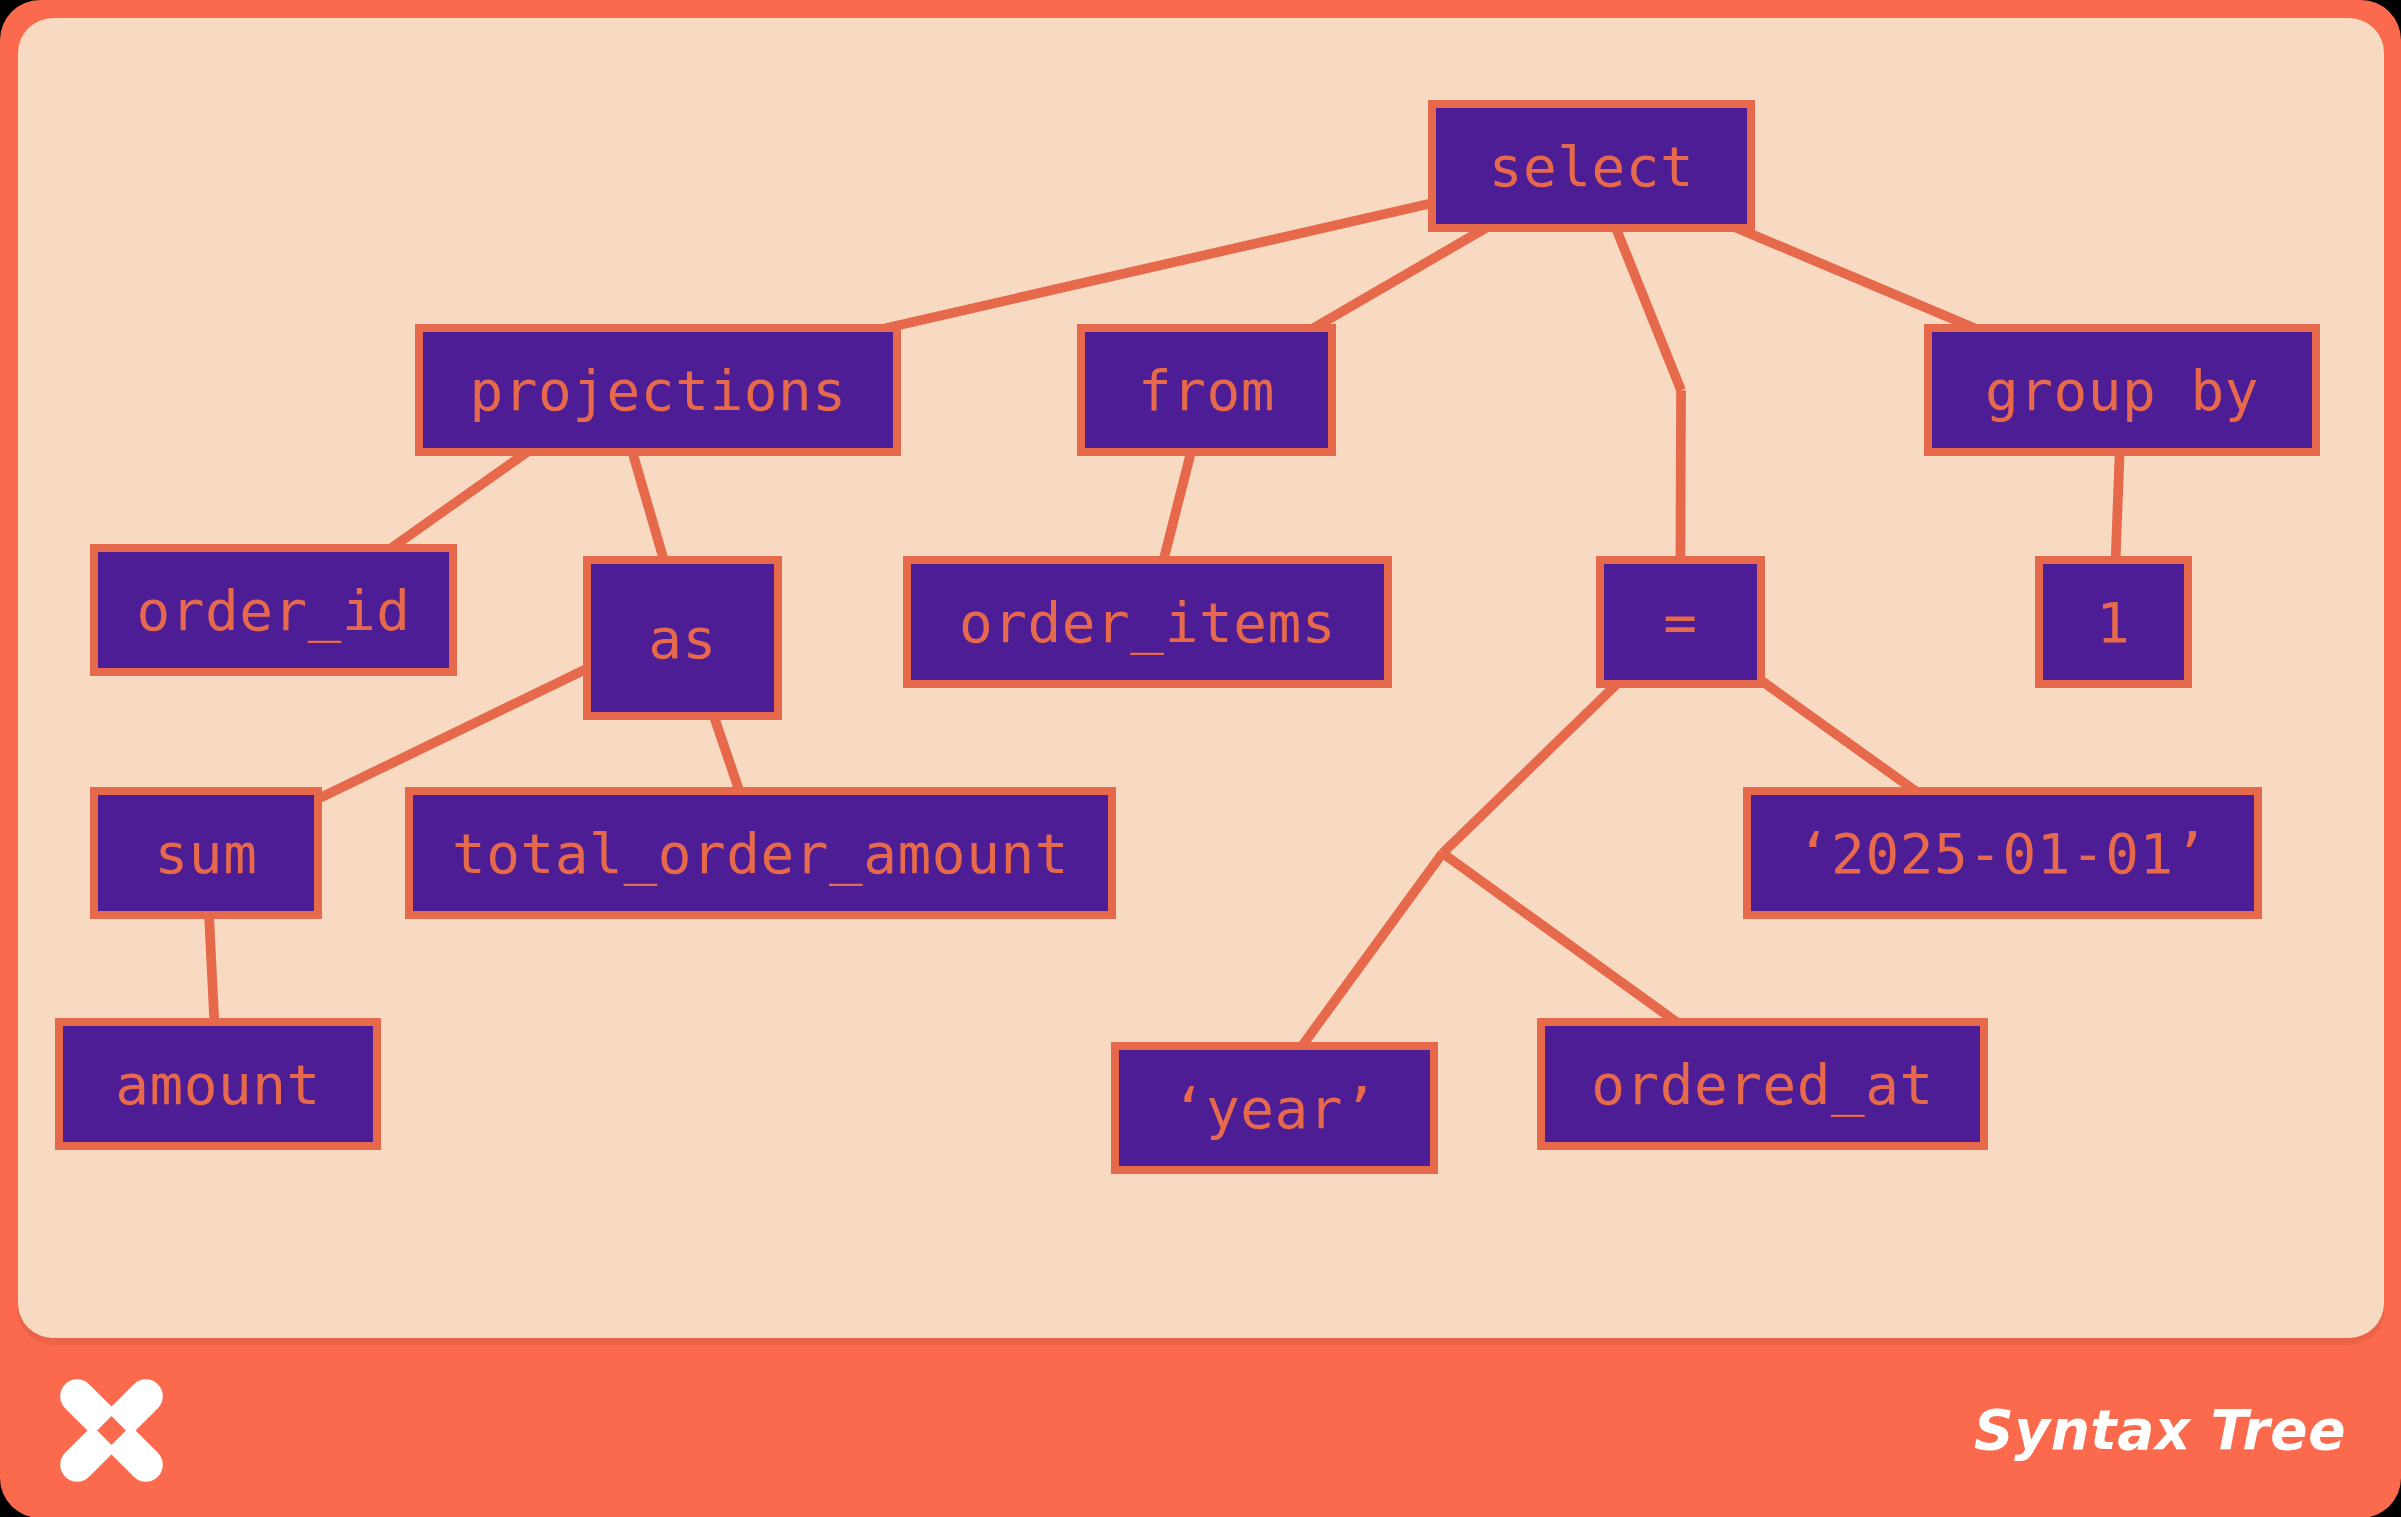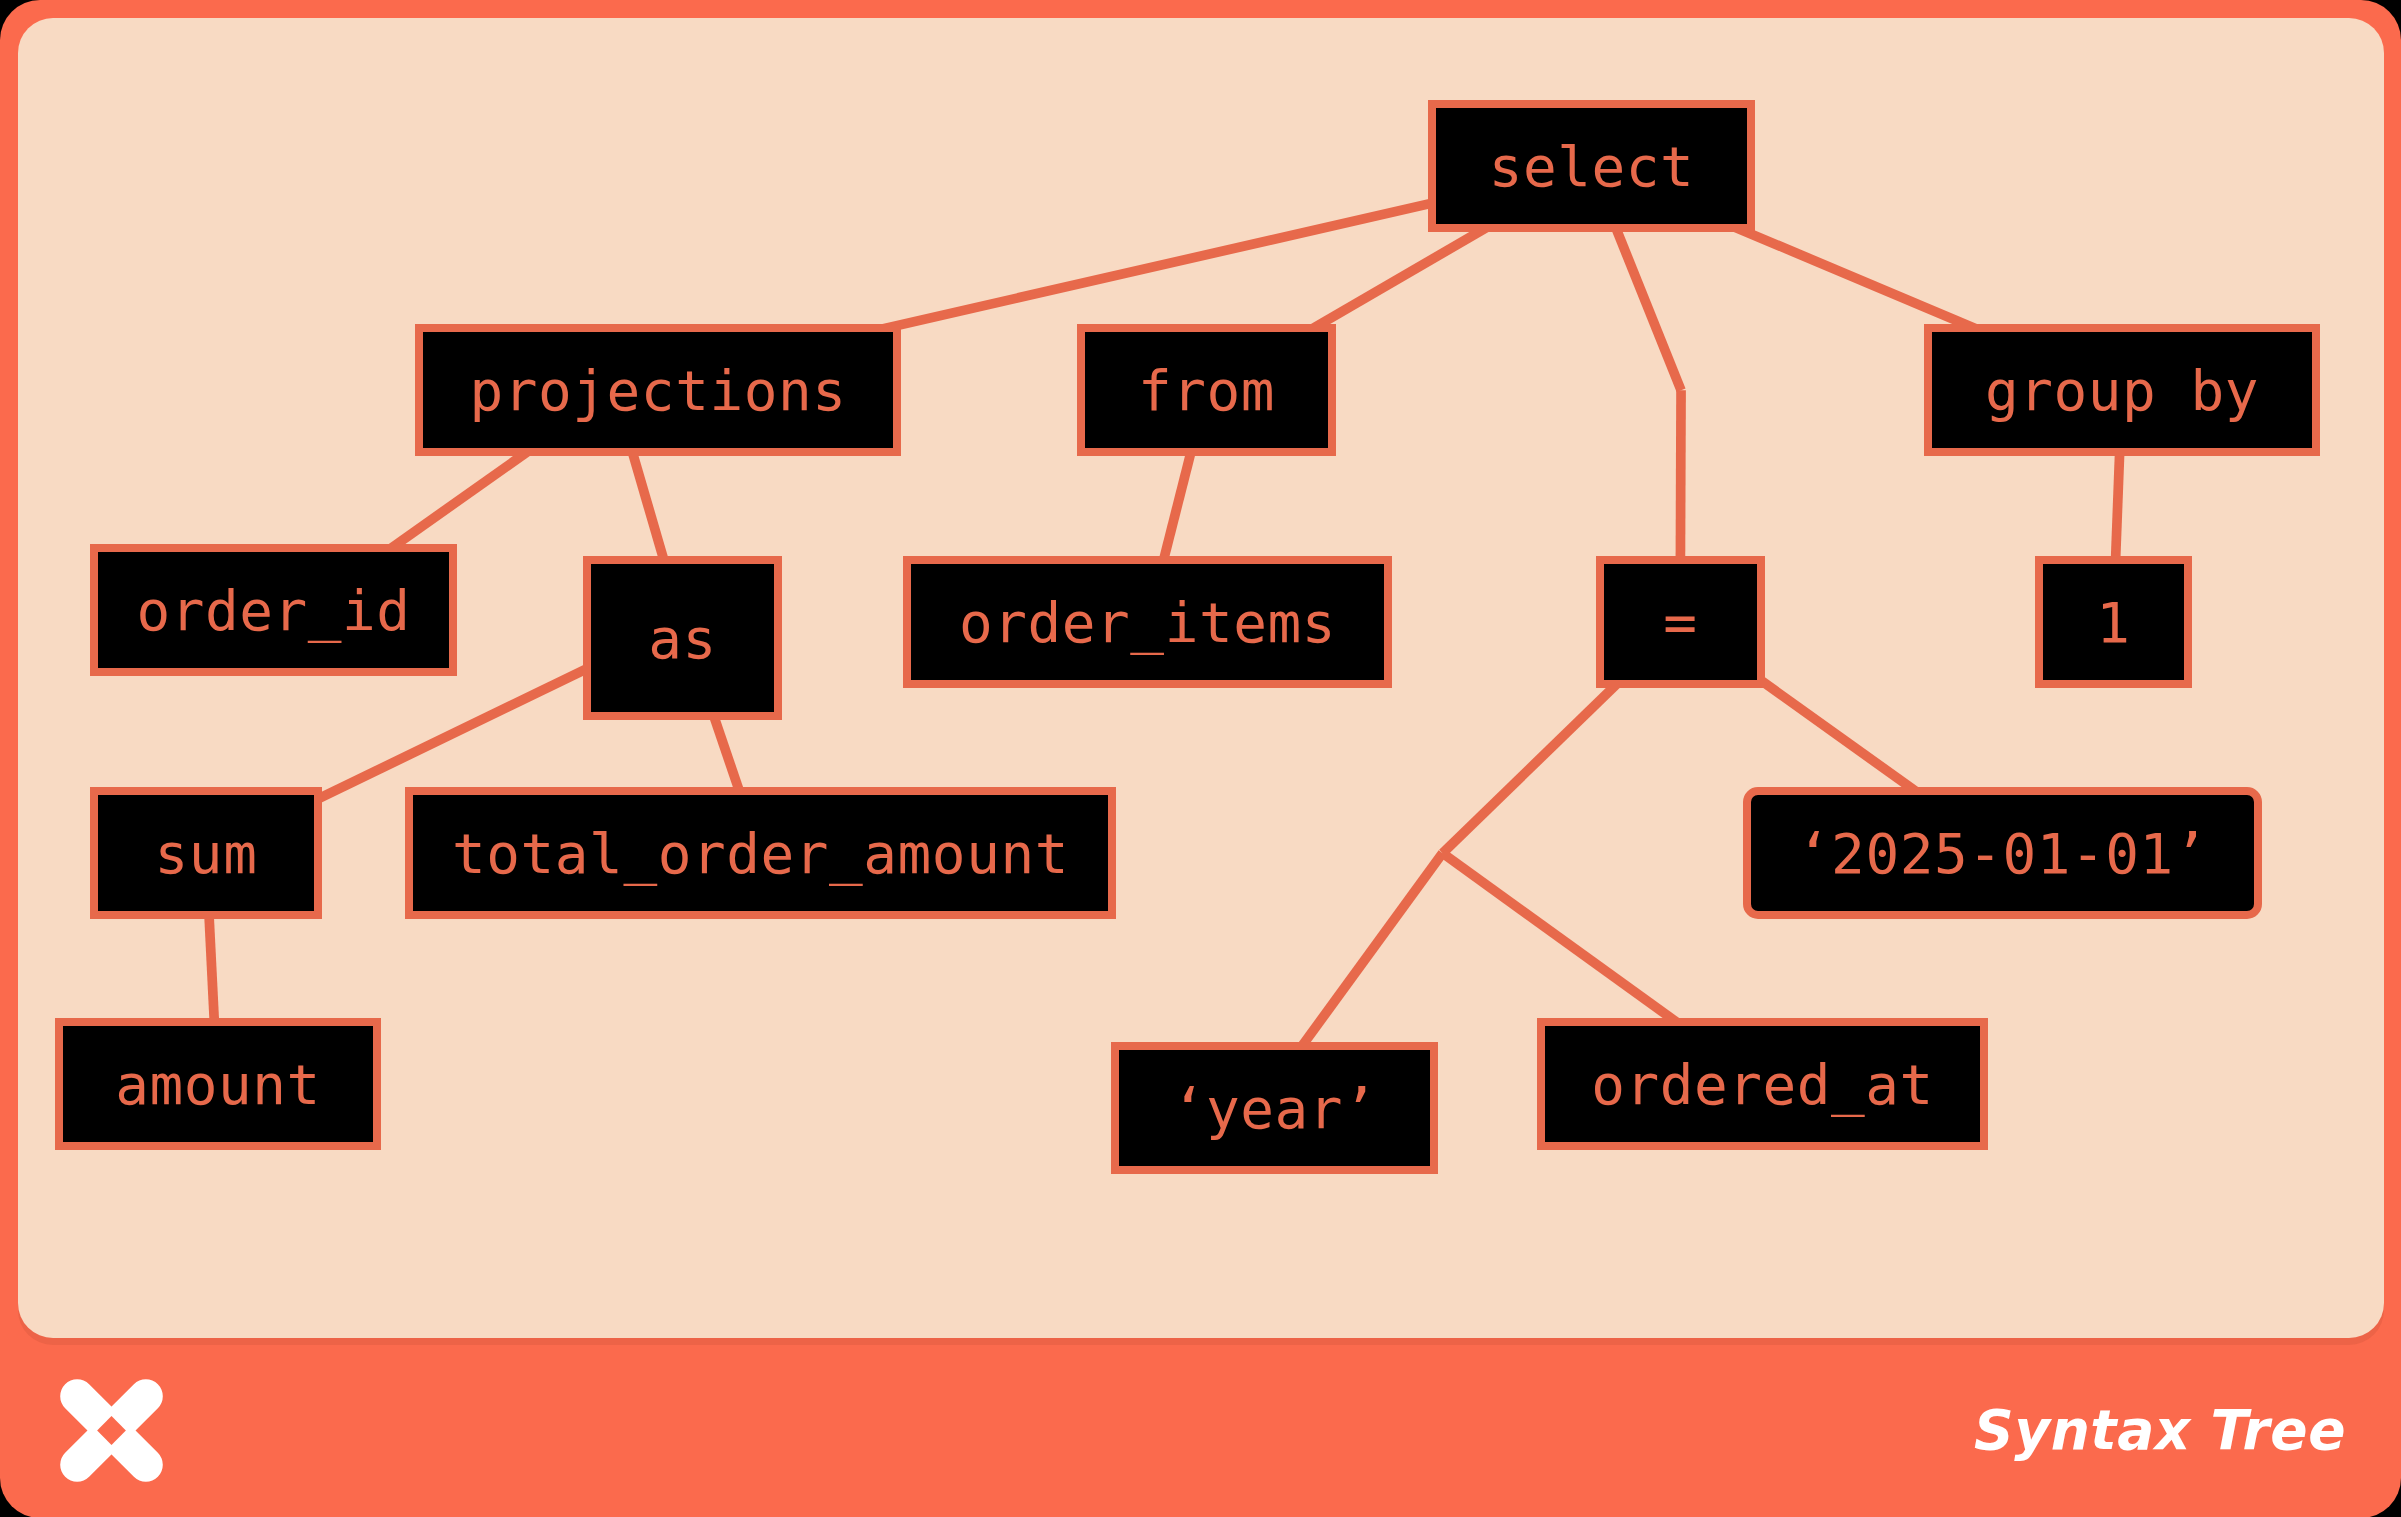--- a/index.html
+++ b/index.html
@@ -40,21 +40,21 @@
   #nodes-layer {
     position: absolute;
     left: 0;
     top: 0;
     width: 2401px;
     height: 1518px;
   }
   .node {
     position: absolute;
     box-sizing: border-box;
-    background: #000000;
+    background: #4c1d95;
     border: 8.8px solid #E7694B;
     color: #E7694B;
     font-size: 56px;
     display: flex;
     align-items: center;
     justify-content: center;
     white-space: nowrap;
     letter-spacing: 0.01em;
   }
   .footer {
@@ -114,21 +114,21 @@
       <div class="node" style="left: 371px; top: 324px; width: 486px; height: 132px; margin-left: 44px;">projections</div>
       <div class="node" style="left: 1077px; top: 324px; width: 259px; height: 132px;">from</div>
       <div class="node" style="left: 1924px; top: 324px; width: 396px; height: 132px;">group by</div>
       <div class="node" style="left: 90px; top: 544px; width: 367px; height: 132px;">order_id</div>
       <div class="node" style="left: 583px; top: 556px; width: 199px; height: 164px;">as</div>
       <div class="node" style="left: 903px; top: 556px; width: 489px; height: 132px;">order_items</div>
       <div class="node" style="left: 1596px; top: 556px; width: 169px; height: 132px;">=</div>
       <div class="node" style="left: 2035px; top: 556px; width: 157px; height: 132px;">1</div>
       <div class="node" style="left: 90px; top: 787px; width: 232px; height: 132px;">sum</div>
       <div class="node" style="left: 405px; top: 787px; width: 711px; height: 132px;">total_order_amount</div>
-      <div class="node" style="left: 1743px; top: 787px; width: 519px; height: 132px; border-radius: 15px;">‘2025-01-01’</div>
+      <div class="node" style="left: 1743px; top: 787px; width: 519px; height: 132px;">‘2025-01-01’</div>
       <div class="node" style="left: 55px; top: 1018px; width: 326px; height: 132px;">amount</div>
       <div class="node" style="left: 1111px; top: 1018px; width: 327px; height: 132px; margin-top: 24px;">‘year’</div>
       <div class="node" style="left: 1537px; top: 1018px; width: 451px; height: 132px;">ordered_at</div>
     </div>
 
   <div class="footer">
     <svg class="logo" viewBox="0 0 100 100" aria-hidden="true">
       <g fill="#FFFFFF">
         <rect x="35" y="-8" width="30" height="116" rx="15" transform="rotate(45 50 50)"></rect>
         <rect x="35" y="-8" width="30" height="116" rx="15" transform="rotate(-45 50 50)"></rect>

